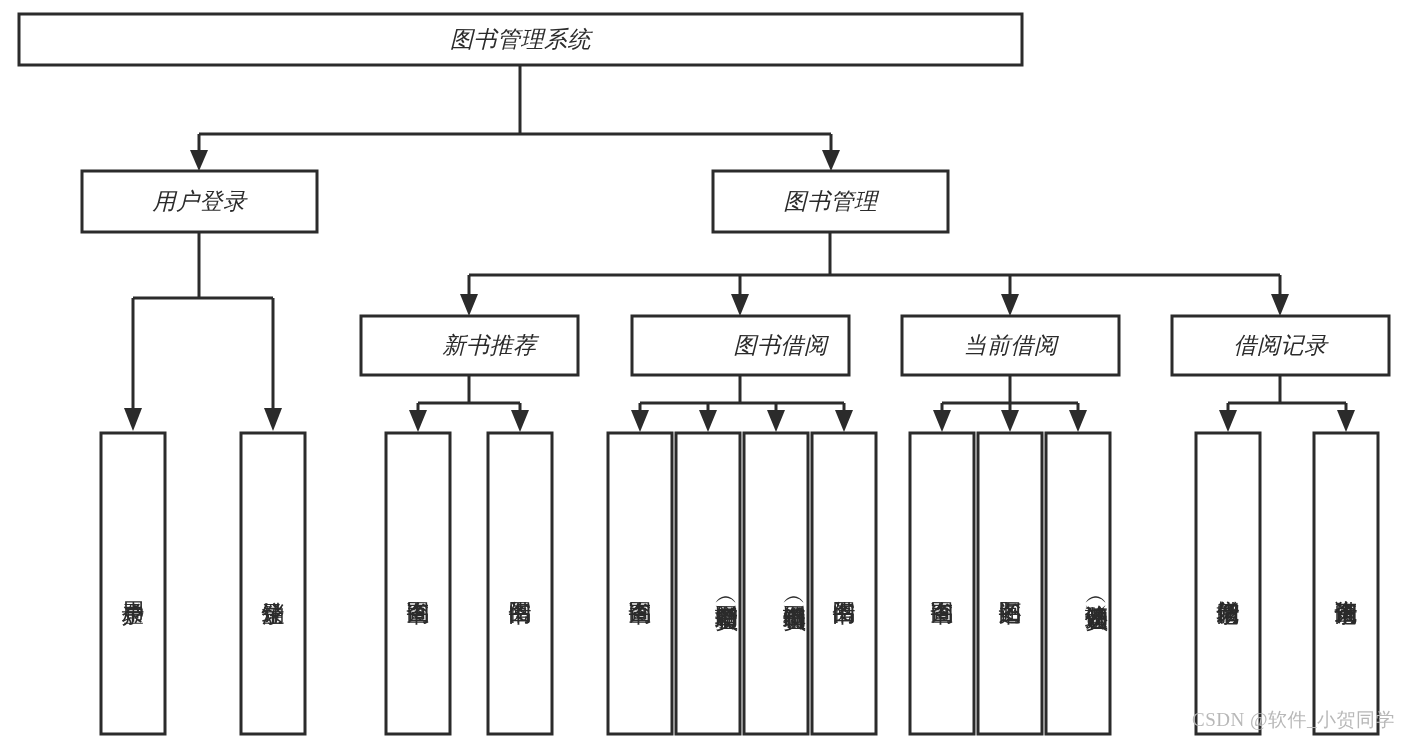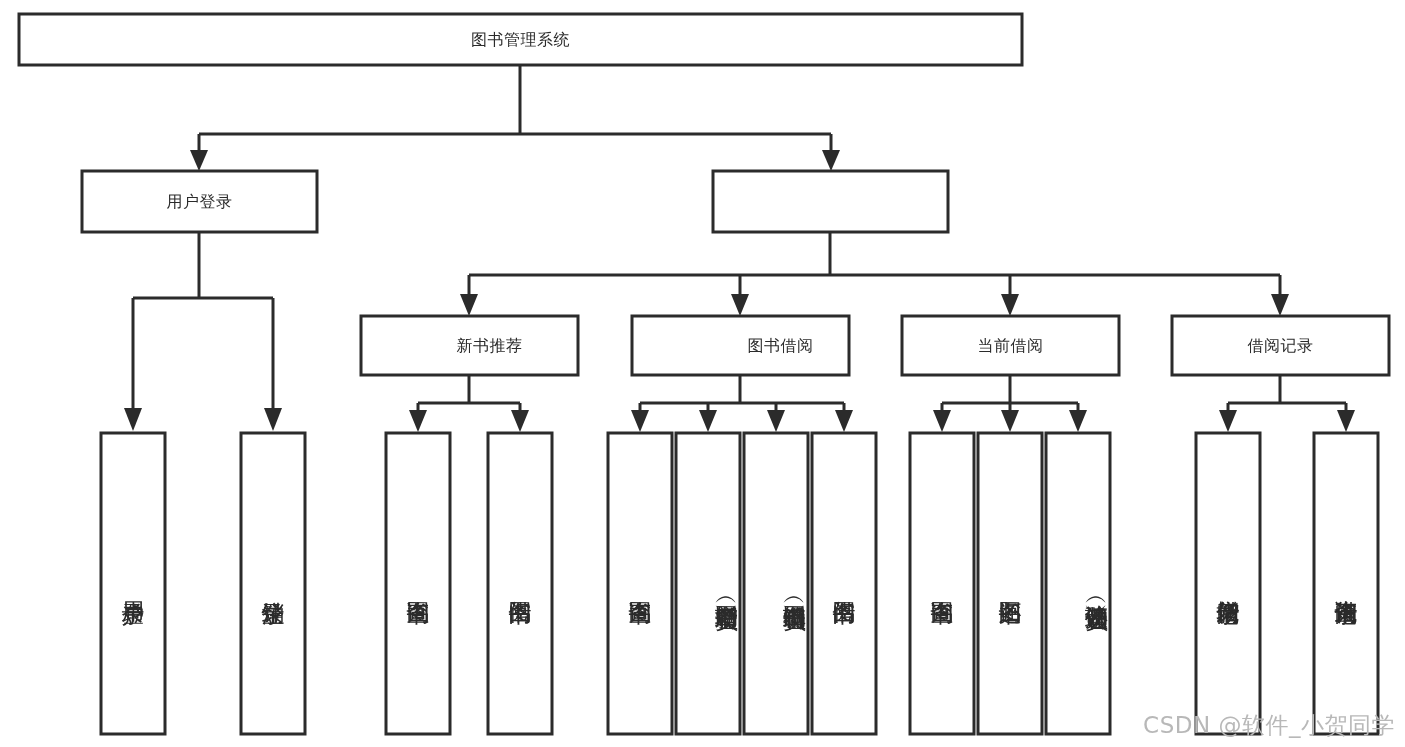--- a/index.html
+++ b/index.html
@@ -38,47 +38,49 @@
   }
   .arrow-head {
     fill: #2b2b2b;
   }
   .node-label-h {
     position: absolute;
     display: flex;
     align-items: center;
     justify-content: center;
     color: #2b2b2b;
-    font-size: 16px;
+    font-size: 23px;
     line-height: 1.1;
     letter-spacing: 0.5px;
     white-space: nowrap;
     pointer-events: none;
+    font-style: italic;
   }
   .node-label-v {
     position: absolute;
     display: flex;
     align-items: center;
     justify-content: center;
     color: #2b2b2b;
     font-size: 23px;
     line-height: 1.18;
     letter-spacing: 0.5px;
     writing-mode: vertical-rl;
     text-orientation: upright;
     pointer-events: none;
   }
   .watermark {
     position: absolute;
     right: 10px;
-    bottom: 6px;
+    bottom: 14px;
     color: #b8b8b8;
-    font-size: 23px;
+    font-size: 19px;
     letter-spacing: 0.5px;
     white-space: nowrap;
+    font-family: Liberation Serif, serif;
   }
 </style>
 </head>
 <body>
 
 <div id="diagram-root">
 
   <svg class="flow" viewBox="0 0 1405 747">
 
     <g>
@@ -183,20 +185,21 @@
     <rect class="box-rect" x="1046" y="433" width="64" height="301"></rect>
 
     <rect class="box-rect" x="1196" y="433" width="64" height="301"></rect>
     <rect class="box-rect" x="1314" y="433" width="64" height="301"></rect>
 
   </svg>
 
   <div class="node-label-h" style="left:19px; top:14px; width:1003px; height:51px;">图书管理系统</div>
 
   <div class="node-label-h" style="left:82px; top:171px; width:235px; height:61px;">用户登录</div>
+  <div class="node-label-h" style="left:713px; top:171px; width:235px; height:61px;">图书管理</div>
 
   <div class="node-label-h" style="left:381px; top:316px; width:217px; height:59px;">新书推荐</div>
   <div class="node-label-h" style="left:632px; top:316px; width:217px; height:59px;padding-left:40px;">图书借阅</div>
   <div class="node-label-h" style="left:1172px; top:316px; width:217px; height:59px;">借阅记录</div>
   <div class="node-label-h" style="left:902px; top:316px; width:217px; height:59px;">当前借阅</div>
 
   <div class="node-label-v" style="left:101px; top:433px; width:64px; height:301px;">用户登录</div>
   <div class="node-label-v" style="left:241px; top:433px; width:64px; height:301px;">注销登录</div>
 
   <div class="node-label-v" style="left:386px; top:433px; width:64px; height:301px;">查询图书</div>

